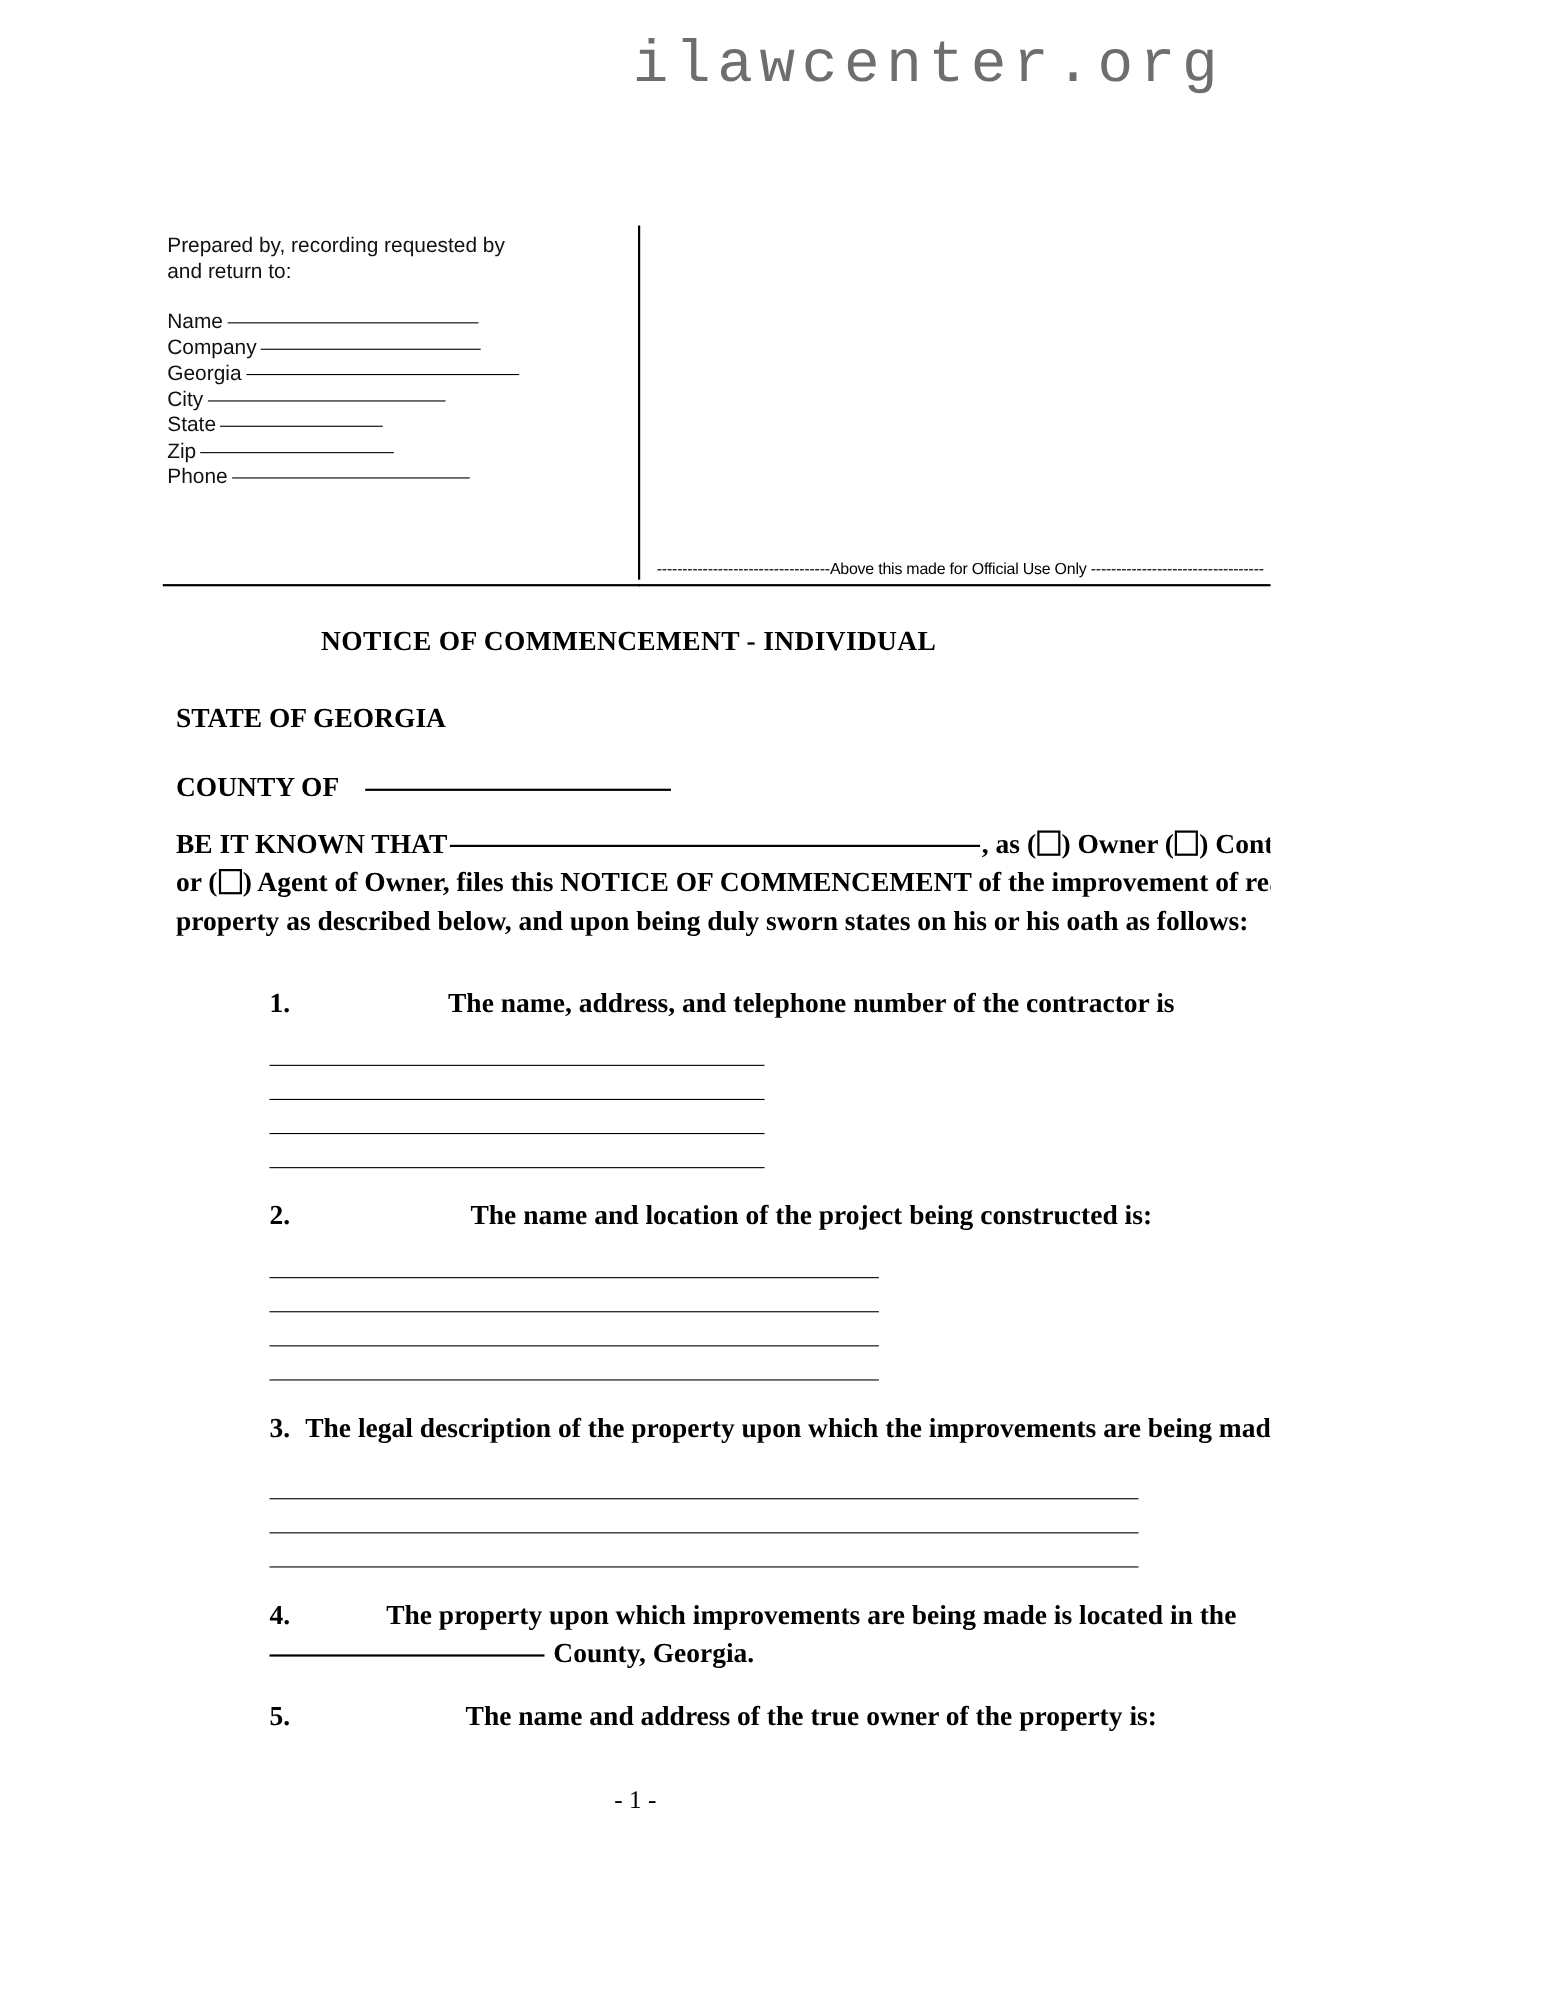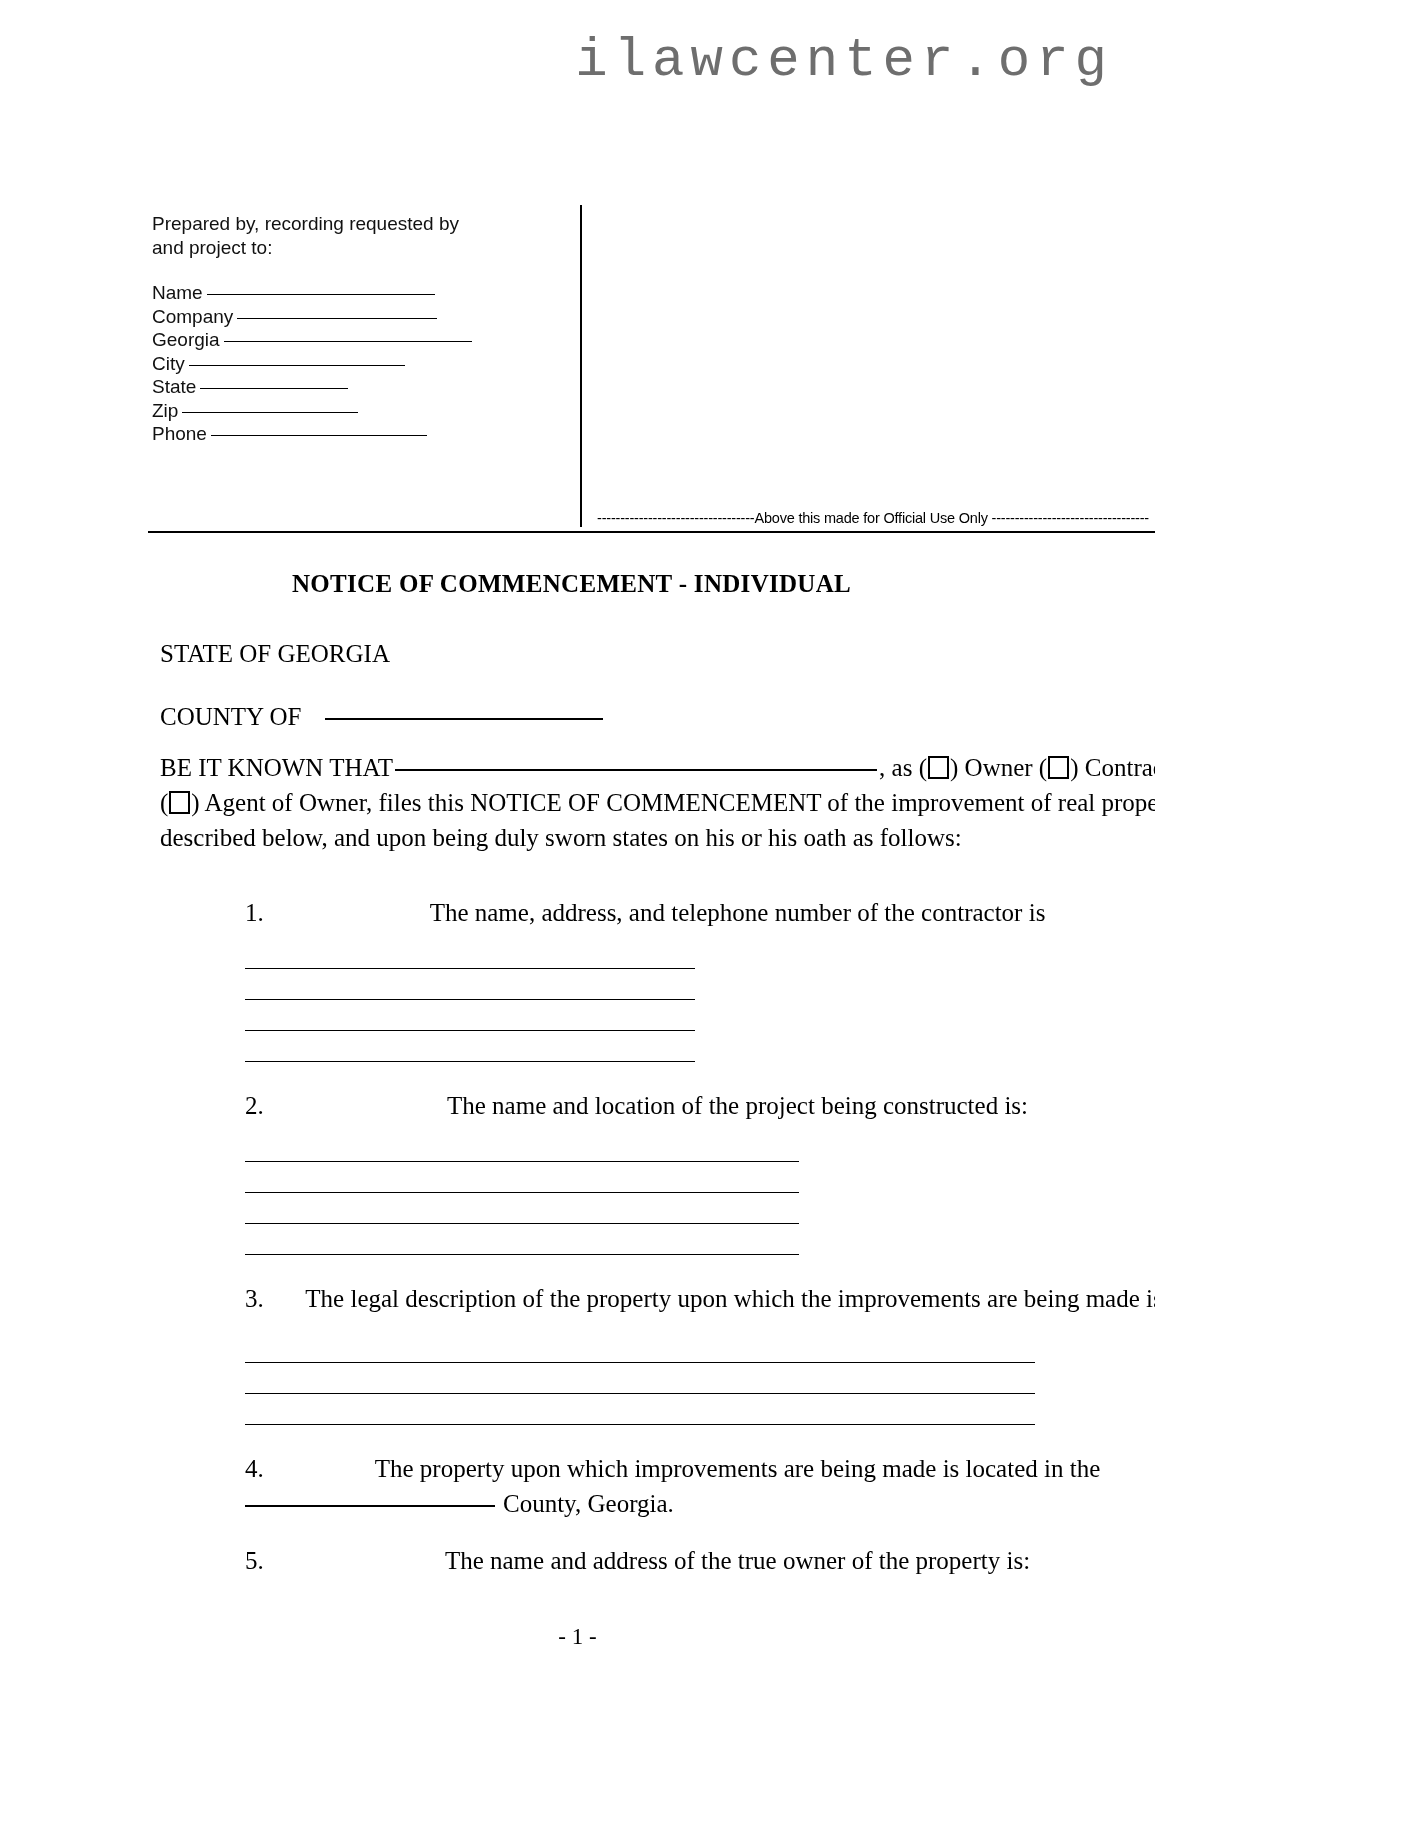--- a/index.html
+++ b/index.html
@@ -107,20 +107,21 @@
 
   
   .body-text {
     position: absolute;
     left: 160px;
     top: 636px;
     width: 1070px;
     font-family: "Liberation Serif", serif;
     font-size: 25px;
     line-height: 35px;
+    font-weight: bold;
   }
   .state-line { margin-bottom: 28px; }
   .county-line { margin-bottom: 16px; white-space: nowrap; }
   .county-rule {
     display: inline-block;
     width: 278px;
     border-bottom: 2px solid #000;
     vertical-align: 5px;
     margin-left: 24px;
   }
@@ -193,21 +194,21 @@
 </head>
 <body>
 
 <div class="page">
 
   <div class="watermark">ilawcenter.org</div>
 
   <div class="record-block">
     <div class="record-head">
       <div>Prepared by, recording requested by</div>
-      <div>and project to:</div>
+      <div>and return to:</div>
     </div>
 
     <div class="record-line">
       <span class="lbl">Name</span><span class="rule" style="width:228px"></span>
     </div>
     <div class="record-line">
       <span class="lbl">Company</span><span class="rule" style="width:200px"></span>
     </div>
     <div class="record-line">
       <span class="lbl">Georgia</span><span class="rule" style="width:248px"></span>

